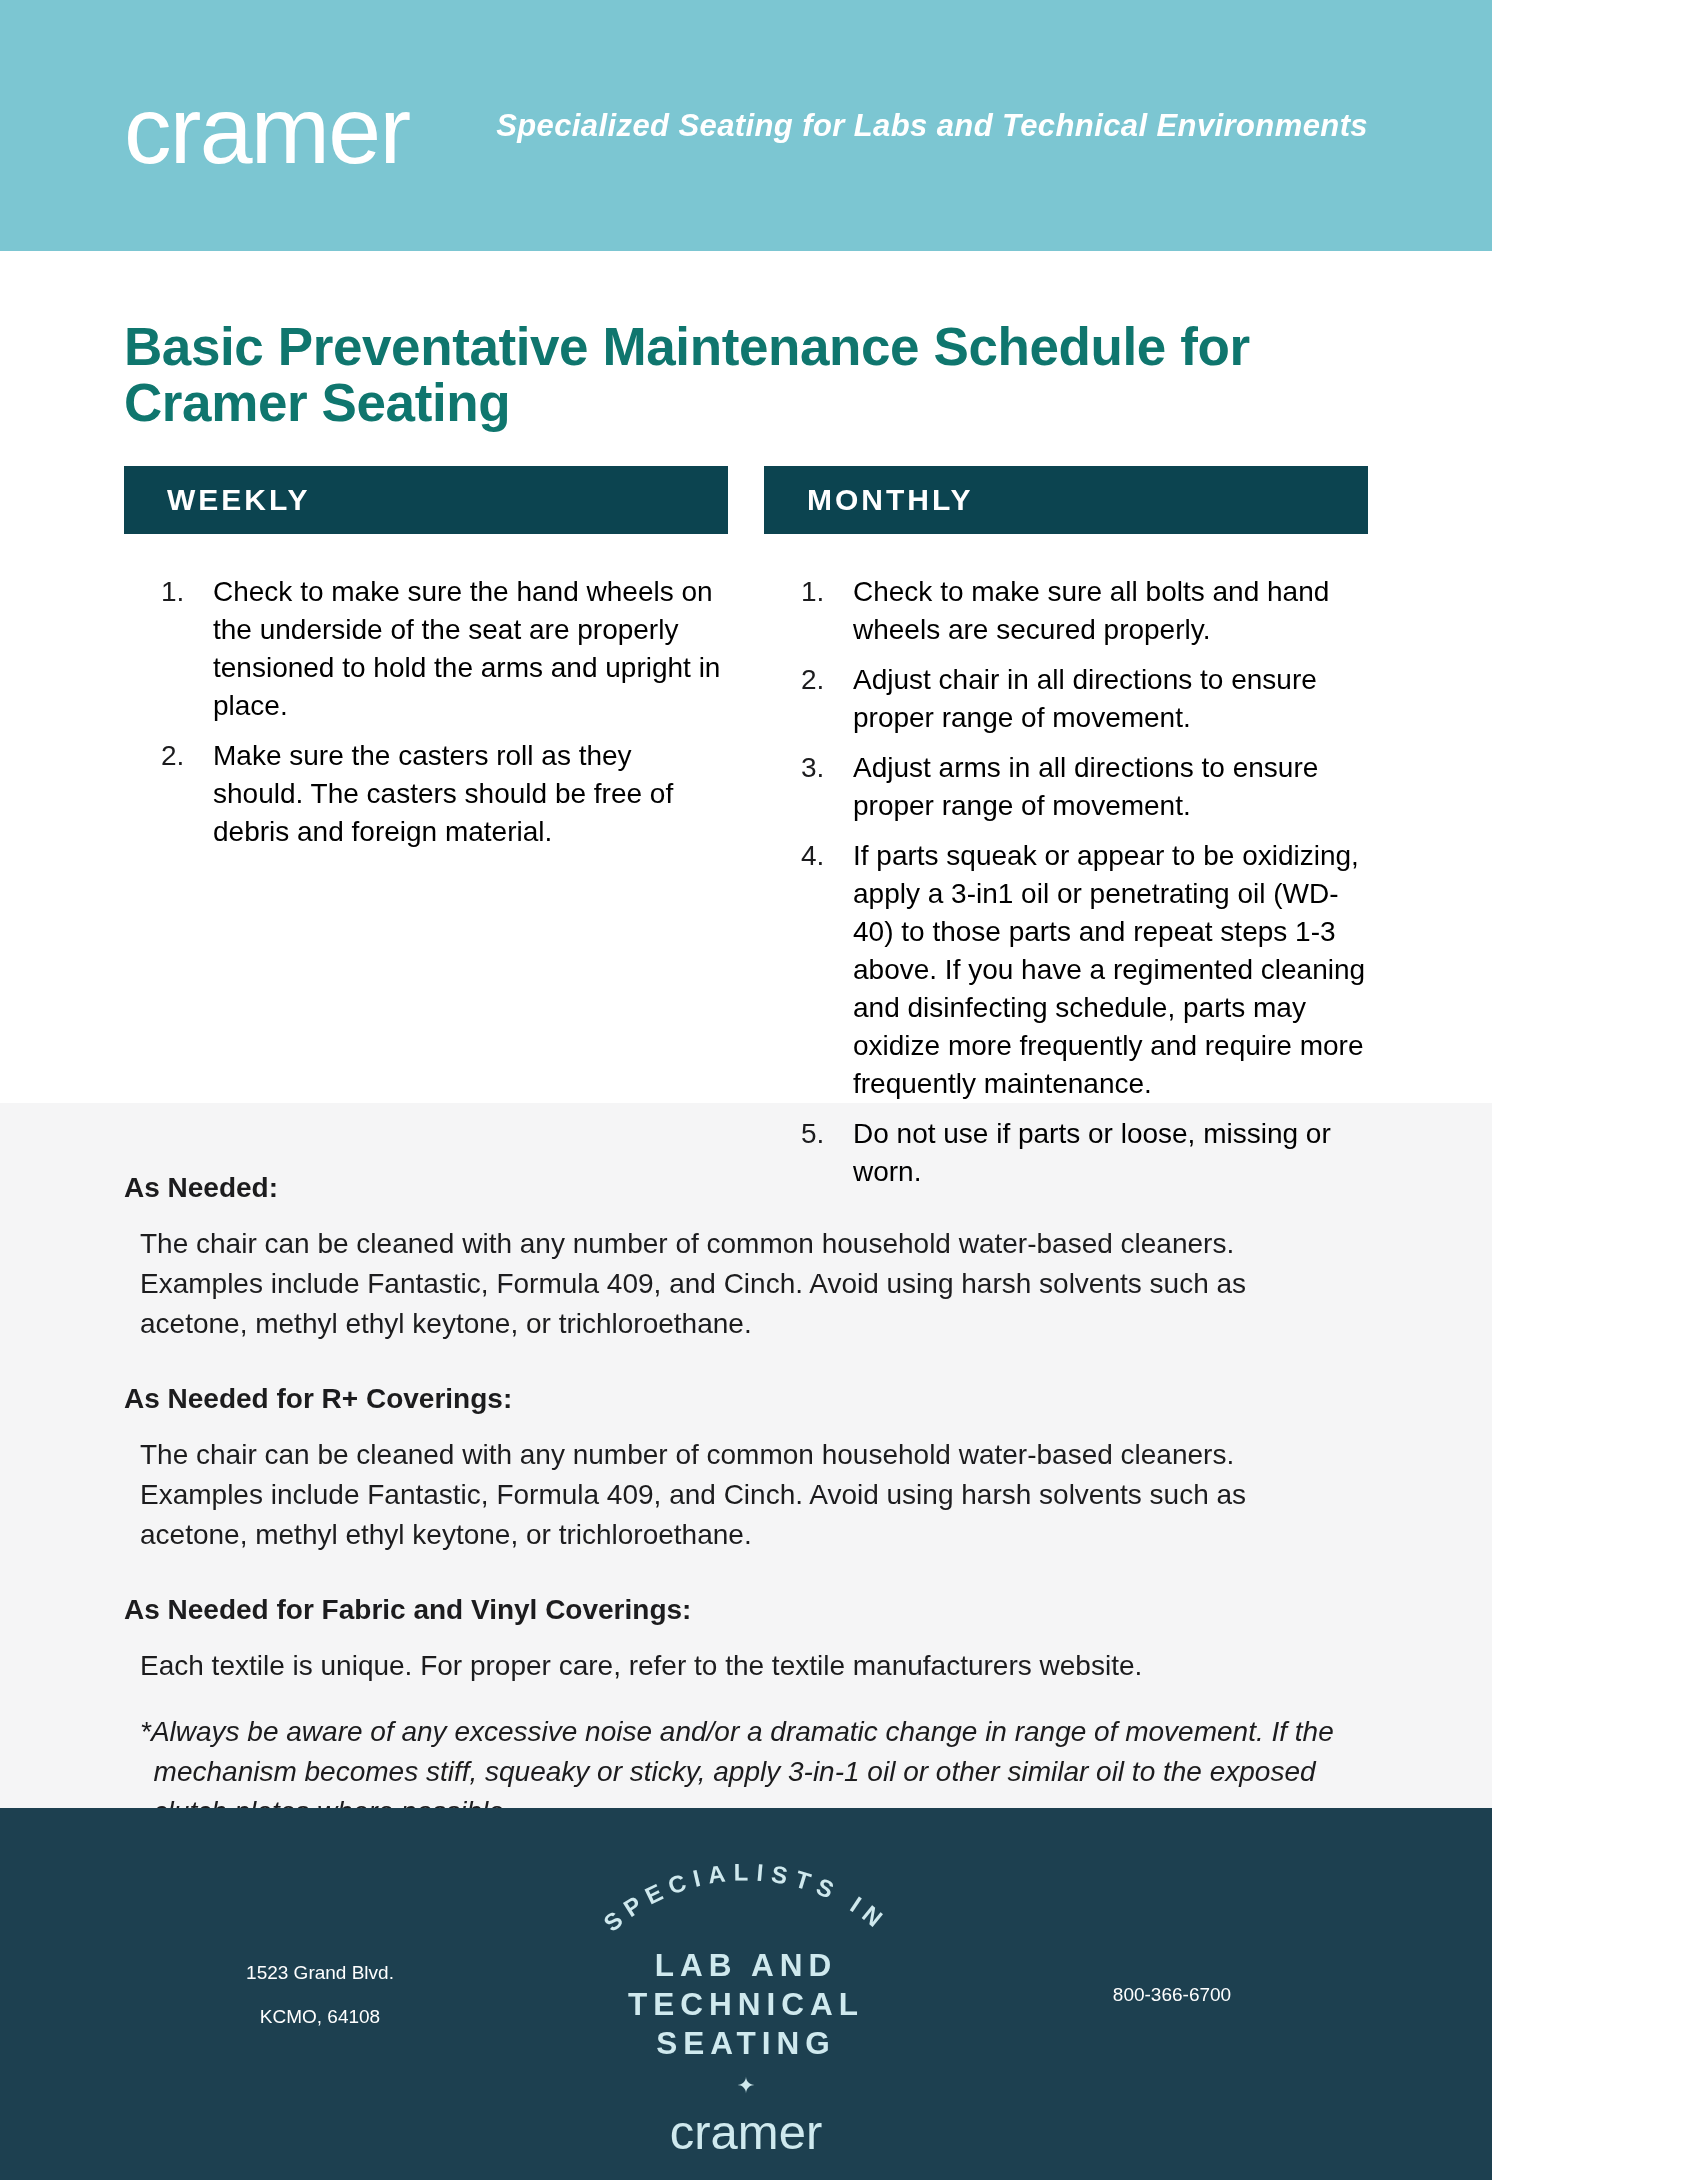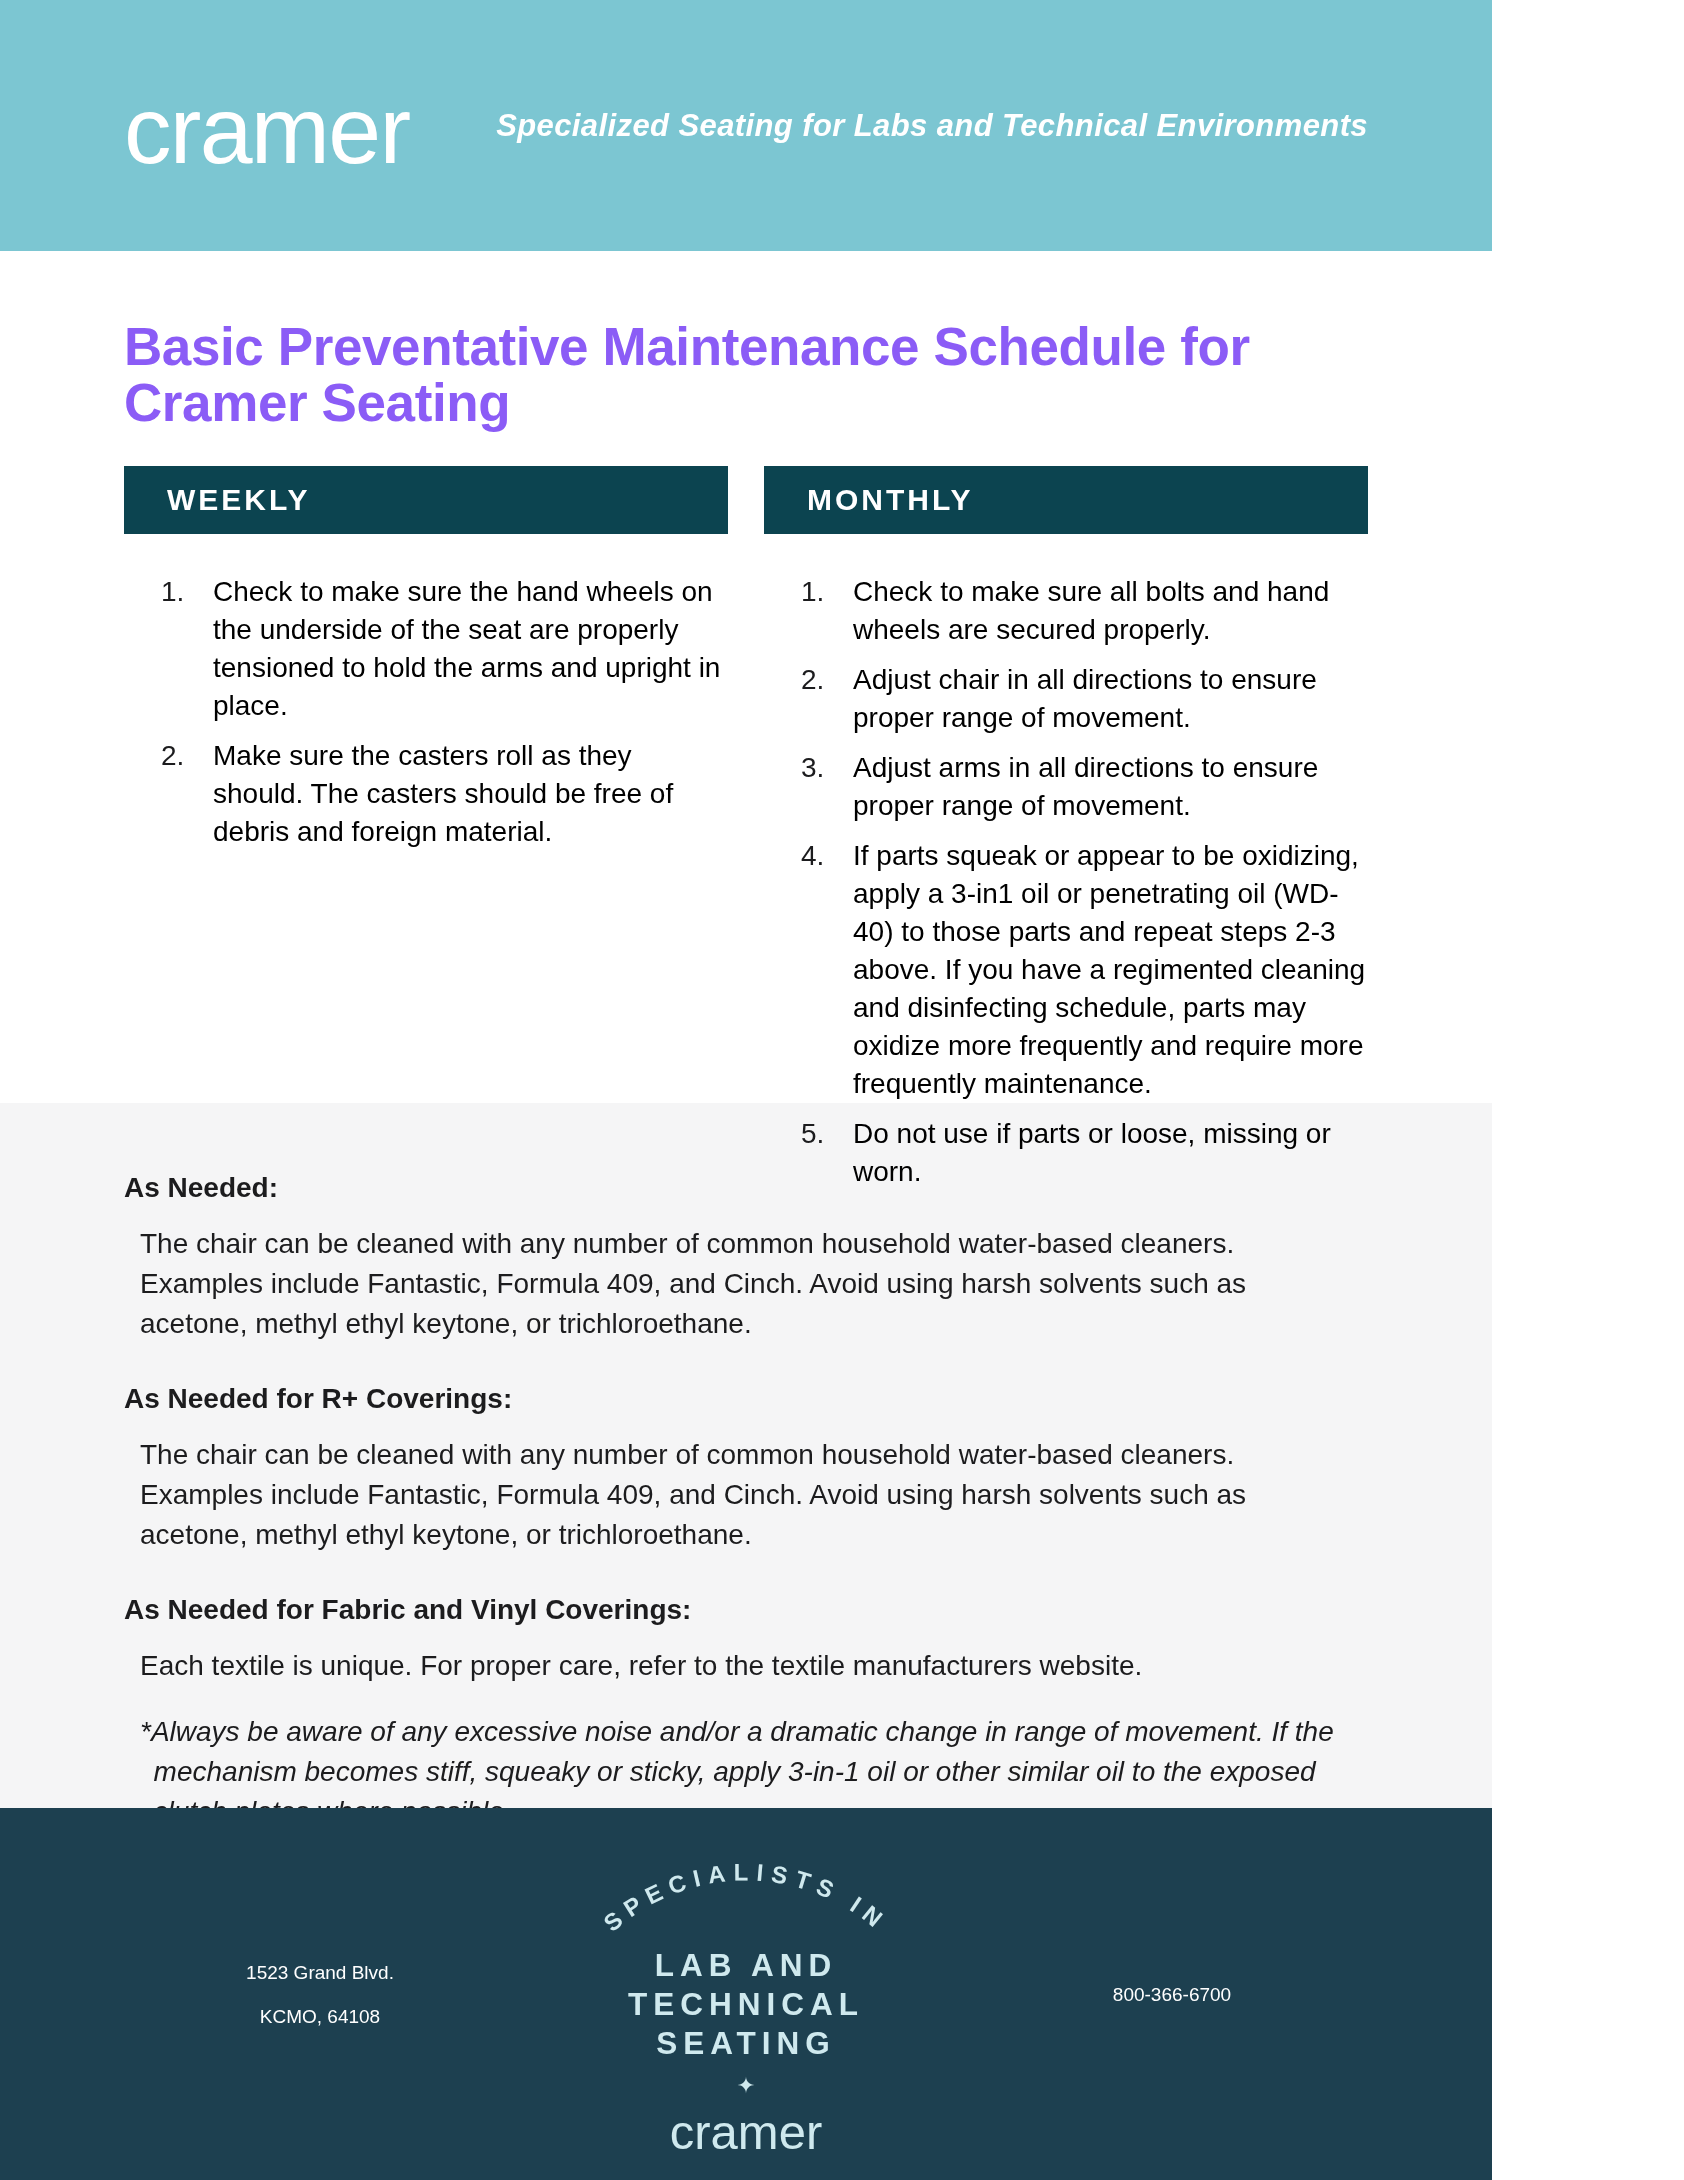--- a/index.html
+++ b/index.html
@@ -26,21 +26,21 @@
     color:#ffffff;font-size:31px;font-style:italic;font-weight:700;letter-spacing:0.4px;
   }
 
   
   main{
     height:852px;flex:0 0 852px;box-sizing:border-box;
     padding:68px 124px 0;
   }
   h1.title{
     margin:0;font-size:53px;line-height:1.05;font-weight:700;
-    color:#8b5cf6;letter-spacing:-0.4px;
+    color:#0f766e;letter-spacing:-0.4px;
   }
   .columns{
     margin-top:36px;
     display:grid;grid-template-columns:1fr 1fr;column-gap:36px;
   }
   .col-header{
     height:68px;background:#0c4450;color:#ffffff;
     display:flex;align-items:center;
     padding-left:43px;box-sizing:border-box;
     font-size:30px;font-weight:700;letter-spacing:3px;
@@ -133,21 +133,21 @@
       </section>
 
       <section>
         <div class="col-header">
           <span>MONTHLY</span>
         </div>
         <ol class="steps">
           <li>Check to make sure all bolts and hand wheels are secured properly.</li>
           <li>Adjust chair in all directions to ensure proper range of movement.</li>
           <li>Adjust arms in all directions to ensure proper range of movement.</li>
-          <li>If parts squeak or appear to be oxidizing, apply a 3-in1 oil or penetrating oil (WD-40) to those parts and repeat steps 2-3 above. If you have a regimented cleaning and disinfecting schedule, parts may oxidize more frequently and require more frequently maintenance.</li>
+          <li>If parts squeak or appear to be oxidizing, apply a 3-in1 oil or penetrating oil (WD-40) to those parts and repeat steps 1-3 above. If you have a regimented cleaning and disinfecting schedule, parts may oxidize more frequently and require more frequently maintenance.</li>
           <li>Do not use if parts or loose, missing or worn.</li>
         </ol>
       </section>
 
     </div>
   </main>
 
   <section class="gray">
     <div class="block">
       <h3>As Needed:</h3>

